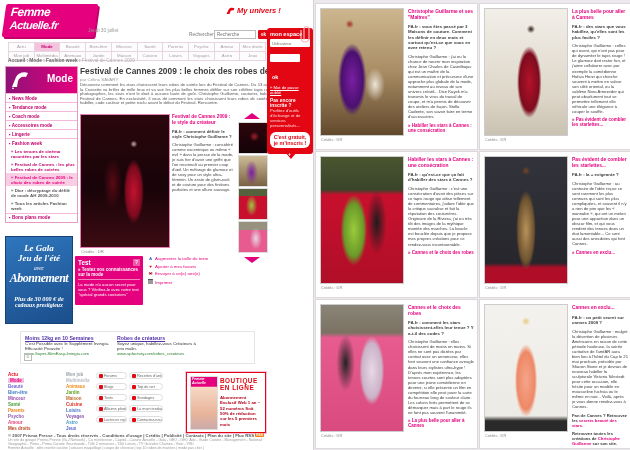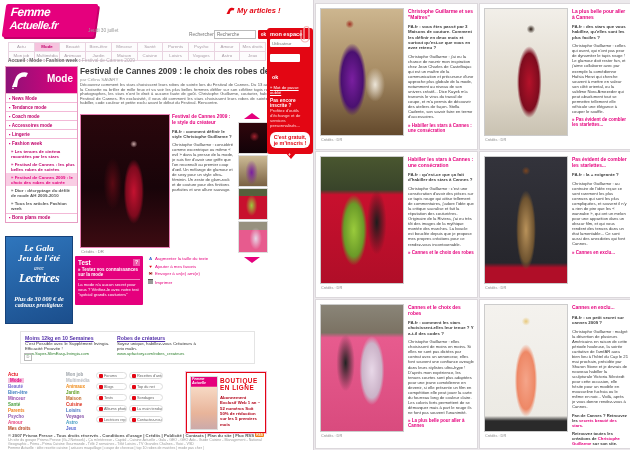--- a/index.html
+++ b/index.html
@@ -177,21 +177,21 @@
     <div class="logo-in">
       <div>Femme</div>
       <div class="l2">Actuelle.fr</div>
     </div>
   </div>
   <span class="abs date">Jeudi 30 juillet</span>
   <div class="abs myfav">
     <svg width="9" height="8" viewBox="0 0 9 8" style="vertical-align:middle">
         <path d="M0.5 7 L3 2 C4.5 0.5 7 0.5 8.5 1.5 L7.5 3.5 C5.5 3 4.5 4 4 5.5 L3.5 7 Z" fill="#e30613"></path>
       </svg>
-    <span>My articles !</span>
+    <span>My univers !</span>
   </div>
   <span class="abs srch-lb">Rechercher</span>
   <input class="abs srch" placeholder="Recherche" style="">
   <div class="abs srch-ok">ok</div>
   <div class="abs ribbon"></div>
 
   <div class="abs nav">
     <div class="nav-row">
       <span class="nav-tab">Actu</span>
       <span class="nav-tab on">Mode</span>
@@ -290,21 +290,21 @@
     <div class="tt">Test</div>
     <div class="qm">?</div>
     <div class="sub">Testez vos connaissances sur la mode</div>
     <div class="bd">La mode n'a aucun secret pour vous ? Vérifiez-le avec notre test "spécial grands couturiers"</div>
   </div>
 
   <div class="abs chr">
     <div class="g1">Le Gala</div>
     <div class="g2">Jeu de l'été</div>
     <div class="g3">avec</div>
-    <div class="g4">Lectrices</div>
+    <div class="g4">Abonnement</div>
     <div class="g5">Plus de 30 000 € de</div>
     <div class="g6">cadeaux prestigieux</div>
   </div>
 
   <div class="abs spon">
     <div class="sad sad1">
       <div class="t">Moins 12kg en 10 Semaines</div>
       <div class="b">C'est Possible avec le Supplément Irvingia. Efficacité Prouvée !</div>
       <div class="u">www.Super-SlimEasy-Irvingia.com</div>
     </div>

